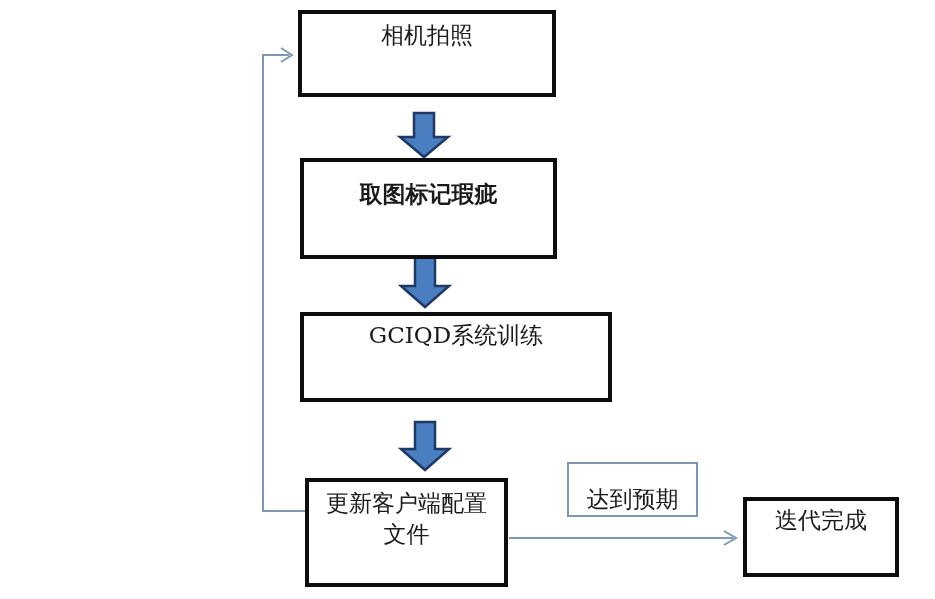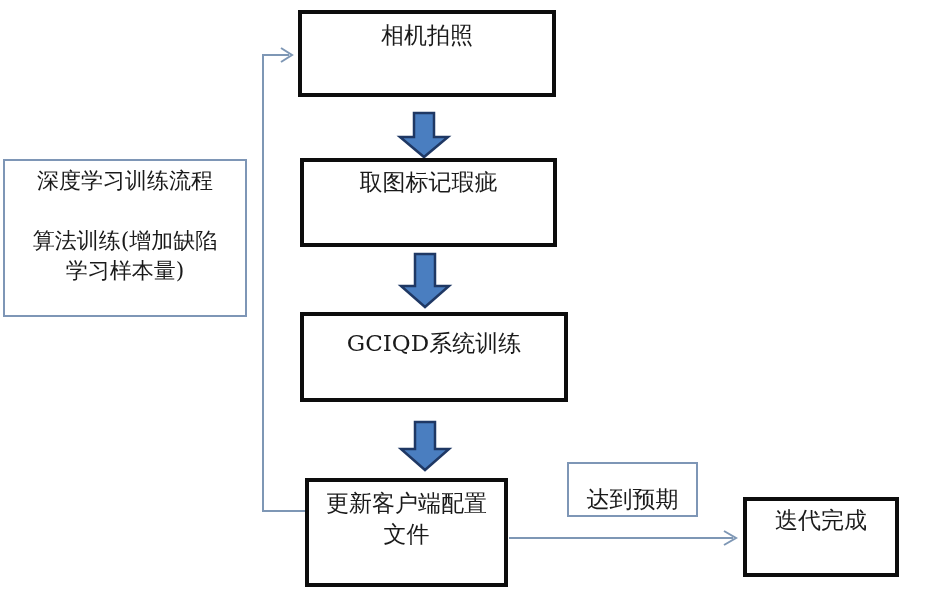--- a/index.html
+++ b/index.html
@@ -33,22 +33,22 @@
     justify-content: center;
     align-items: flex-start;
     text-align: center;
     font-size: 23px;
     line-height: 30px;
   }
   .box span { white-space: pre-line; }
   .thick { border: 4px solid var(--thick-border, #0d0d0d); }
   .thin  { border: 2px solid var(--thin-border, #7E96B6); }
   #camera-box        { left: 298px; top: 10px;  width: 258px; height: 87px;  padding-top: 6px; }
-  #mark-defects-box  { left: 300px; top: 158px; width: 257px; height: 89px;  padding-top: 5px; }
-  #gciqd-box         { left: 300px; top: 312px; width: 268px; height: 90px;  padding-top: 12px; text-align: center; }
+  #mark-defects-box  { left: 300px; top: 158px; width: 257px; height: 101px;  padding-top: 17px; font-weight: bold; }
+  #gciqd-box         { left: 300px; top: 312px; width: 312px; height: 90px;  padding-top: 4px; text-align: center; }
   #update-config-box { left: 305px; top: 478px; width: 203px; height: 109px; padding-top: 6px; line-height: 31px; font-family: Liberation Serif, serif; }
   #training-note-box { left: 3px;   top: 159px; width: 244px; height: 158px; padding-top: 5px; font-size: 22px; }
   #expectation-box   { left: 567px; top: 462px; width: 131px; height: 55px;  padding-top: 20px; }
   #iteration-done-box{ left: 743px; top: 497px; width: 156px; height: 80px;  padding-top: 4px; }
 </style>
 </head>
 <body>
 
 <div class="canvas">
 
@@ -79,26 +79,20 @@
 
   <div class="box thick" id="gciqd-box">
     <span>GCIQD系统训练</span>
   </div>
 
   <div class="box thick" id="update-config-box">
     <span>更新客户端配置
 文件</span>
   </div>
 
-  <div class="box thin" id="training-note-box">
-    <span>深度学习训练流程
-
-算法训练(增加缺陷
-学习样本量)</span>
-  </div>
 
   <div class="box thin" id="expectation-box">
     <span>达到预期</span>
   </div>
 
   <div class="box thick" id="iteration-done-box">
     <span>迭代完成</span>
   </div>
 
 </div>

